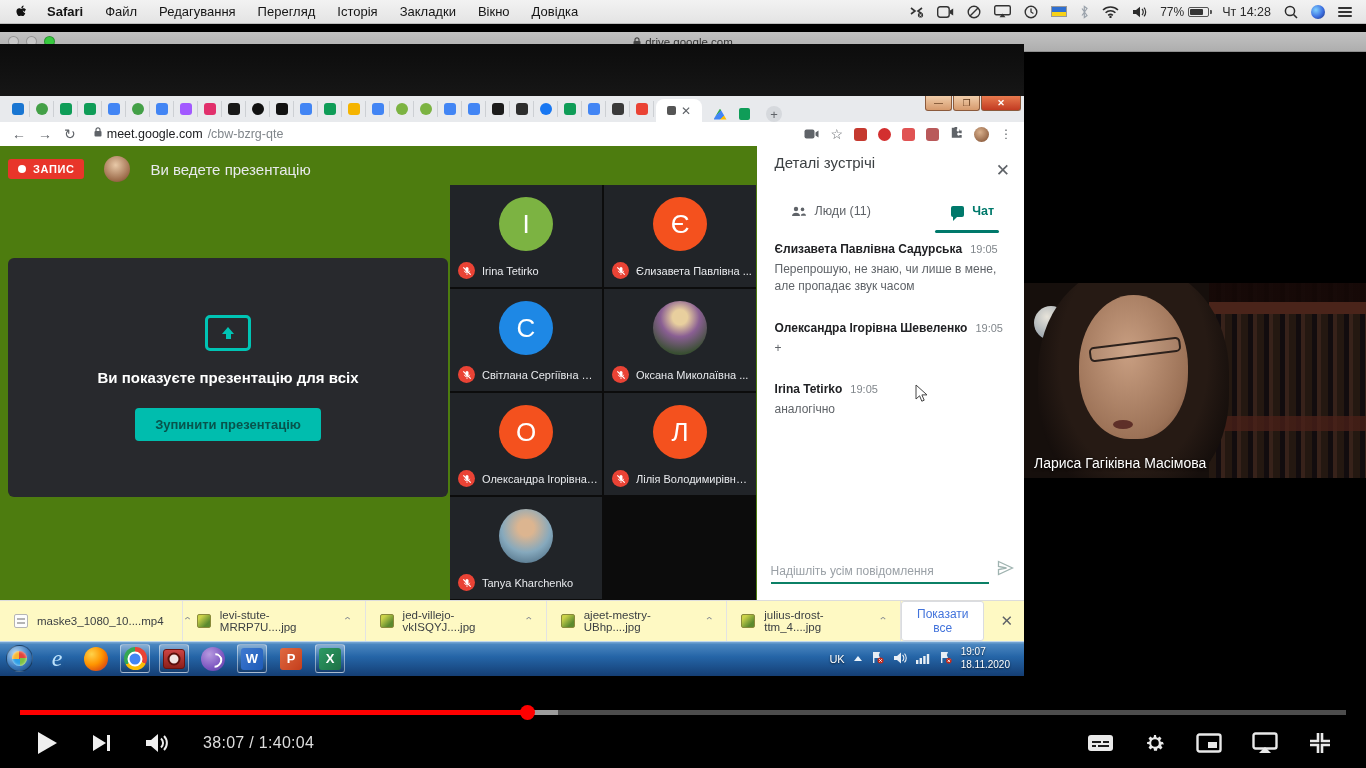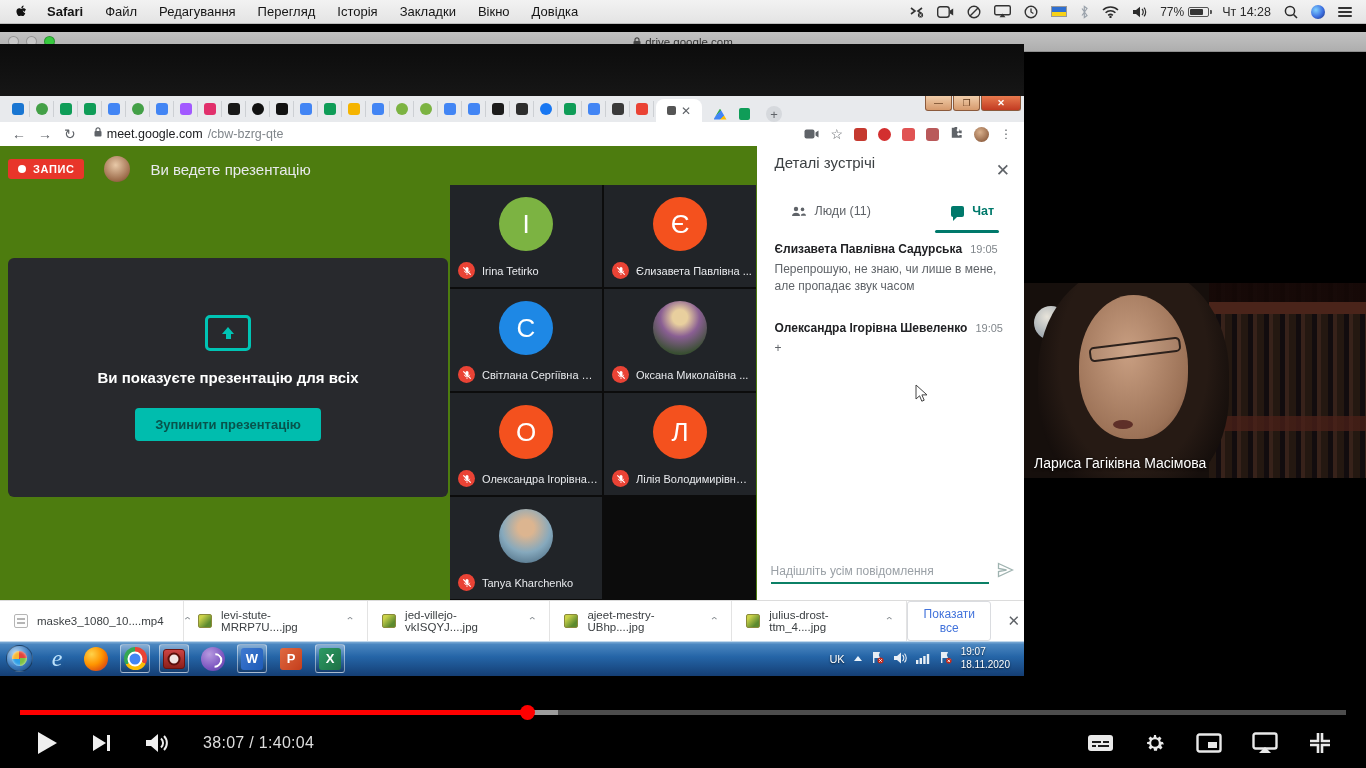--- a/index.html
+++ b/index.html
@@ -106,35 +106,35 @@
   .tabb.people{color:#5f6368}
   .tabb.chatt{color:#00796b;font-weight:bold}
   .bubble{width:13px;height:11px;background:#00796b;border-radius:2px;position:relative}
   .bubble::after{content:"";position:absolute;left:2px;bottom:-4px;border-left:4px solid #00796b;border-bottom:4px solid transparent}
   .tab-underline{position:absolute;top:84px;left:178px;width:64px;height:3px;border-radius:2px;background:#00796b}
   .messages{position:absolute;top:96px;left:18px;right:12px}
   .msg{margin-bottom:25px}
   .msg .head{font-size:12px;color:#202124;font-weight:bold}
   .msg .head .t{font-weight:normal;color:#80868b;font-size:11px;margin-left:8px}
   .msg .body{margin-top:5px;font-size:12px;color:#5f6368;line-height:1.45;max-width:228px}
-  .chat-input{position:absolute;left:14px;right:10px;bottom:16px;display:flex;align-items:center;gap:8px}
+  .chat-input{position:absolute;left:14px;right:10px;bottom:16px;display:flex;align-items:flex-start;gap:8px}
   .chat-input input{flex:1;border:none;outline:none;border-bottom:2px solid #0b8066;font-size:12px;color:#202124;padding:4px 0;background:transparent;font-family:"Liberation Sans",sans-serif}
   .chat-input input::placeholder{color:#9aa0a6}
   .cursor{position:absolute;left:158px;top:238px;pointer-events:none}
 
   
-  .downloads{position:absolute;top:556px;left:0;width:100%;height:41px;background:#ffffff;border-top:1px solid #dcdcdc;
+  .downloads{position:absolute;top:556px;left:0;width:100%;height:41px;background:#fef9c3;border-top:1px solid #dcdcdc;
     display:flex;align-items:stretch;font-size:11.5px;color:#3c4043}
   .dl{display:flex;align-items:center;gap:9px;padding:0 12px 0 14px;border-right:1px solid #e3e3e3;min-width:160px}
   .dl .chev{color:#8a8f94;font-size:12px;margin-left:10px;transform:scaleY(.8)}
   .fico{width:14px;height:14px;border-radius:2px;flex:0 0 auto}
   .fico.mp4{background:#fdfdfd;border:1px solid #b5b5b5;position:relative}
   .fico.mp4::after{content:"";position:absolute;left:2px;top:3px;right:2px;height:2px;background:#b5b5b5;box-shadow:0 4px 0 #b5b5b5}
   .fico.jpg{background:linear-gradient(135deg,#cbd24a 20%,#5c8a2e 75%);border:1px solid #8a8a3a}
-  .dl-right{margin-left:auto;display:flex;align-items:center;gap:16px;padding-right:4px}
+  .dl-right{margin-left:auto;display:flex;align-items:center;gap:16px;padding-right:11px}
   .showall{background:#fff;border:1px solid #dadce0;border-radius:3px;color:#4273db;font-size:12px;padding:5px 12px;cursor:pointer;font-family:"Liberation Sans",sans-serif}
   .dl-close{color:#5f6368;font-size:15px;cursor:pointer}
 
   
   .taskbar{position:absolute;top:597px;left:0;width:100%;height:35px;
     background:linear-gradient(180deg,#8db7dd 0%,#4a86c0 10%,#2565a7 45%,#143e74 100%);
     display:flex;align-items:center;gap:9px;padding:0 6px;box-shadow:inset 0 1px 0 rgba(255,255,255,.5)}
   .orb{width:27px;height:27px;border-radius:50%;background:radial-gradient(circle at 35% 30%,#bcdcf5,#3d7cc0 55%,#123e6d);display:flex;align-items:center;justify-content:center;border:1px solid rgba(0,0,0,.35)}
   .orb i{width:15px;height:15px;border-radius:50%;background:conic-gradient(#e4443a 0 90deg,#7ec242 90deg 180deg,#2e9fe8 180deg 270deg,#f8b632 270deg 360deg);box-shadow:inset 0 0 3px rgba(255,255,255,.8)}
   .tbi{width:30px;height:29px;display:flex;align-items:center;justify-content:center;border-radius:3px}
@@ -569,20 +569,24 @@
         <div class="tab-underline"></div>
 
         <div class="messages">
           <div class="msg">
             <div class="head"><span>Єлизавета Павлівна Садурська</span><span class="t">19:05</span></div>
             <div class="body">Перепрошую, не знаю, чи лише в мене, але пропадає звук часом</div>
           </div>
           <div class="msg">
             <div class="head"><span>Олександра Ігорівна Шевеленко</span><span class="t">19:05</span></div>
             <div class="body">+</div>
+          </div>
+          <div class="msg">
+            <div class="head"><span>Irina Tetirko</span><span class="t">19:05</span></div>
+            <div class="body">аналогічно</div>
           </div>
         </div>
 
         <span class="cursor">
           <svg width="13" height="19" viewBox="0 0 13 19">
               <path d="M1 1v14l3.6-3.2 2.2 5.4 2.4-1-2.3-5.3H12z" fill="#fff" stroke="#444" stroke-width="1"></path>
             </svg>
         </span>
 
         <div class="chat-input">

